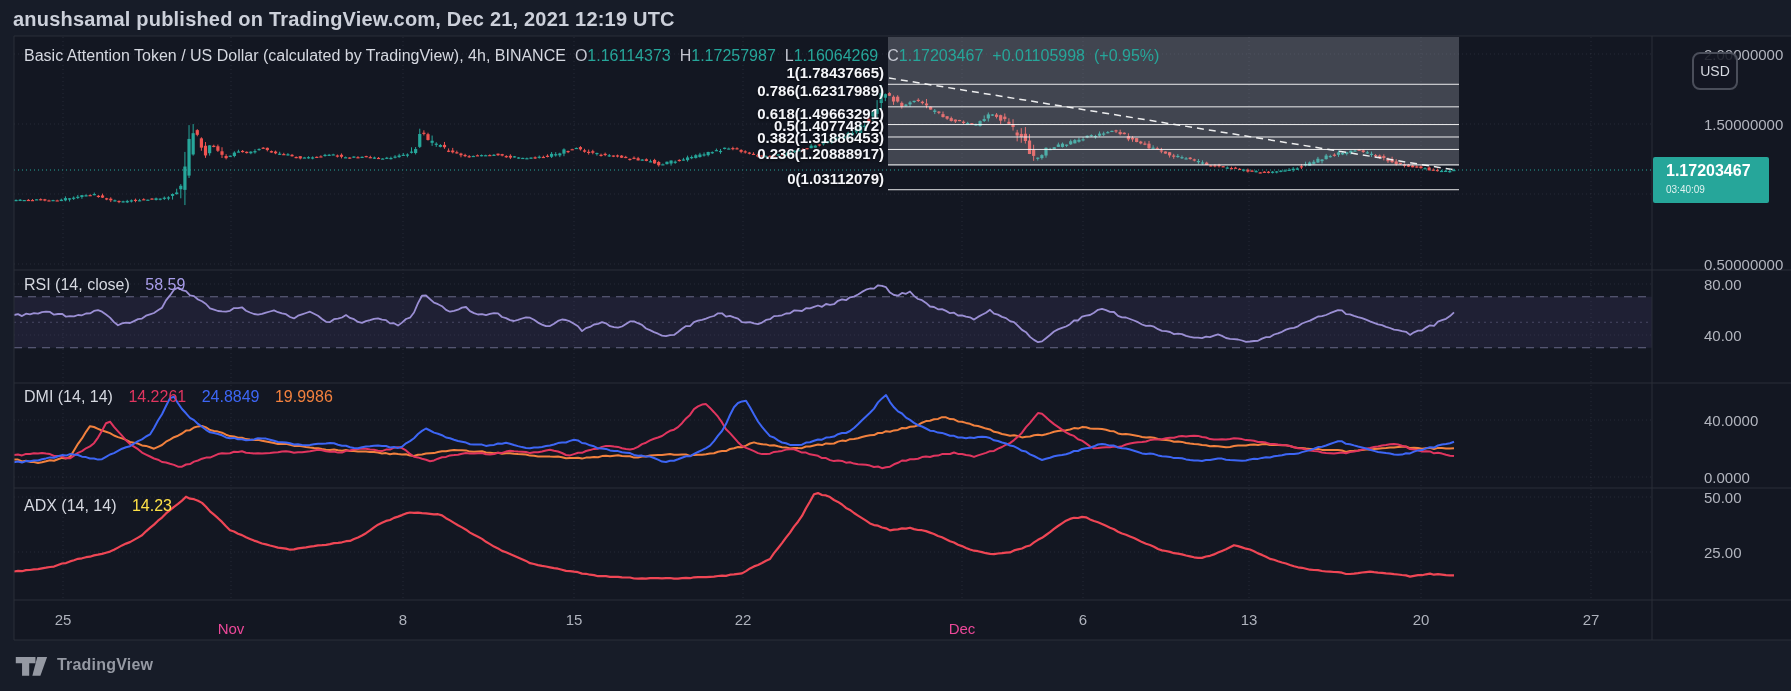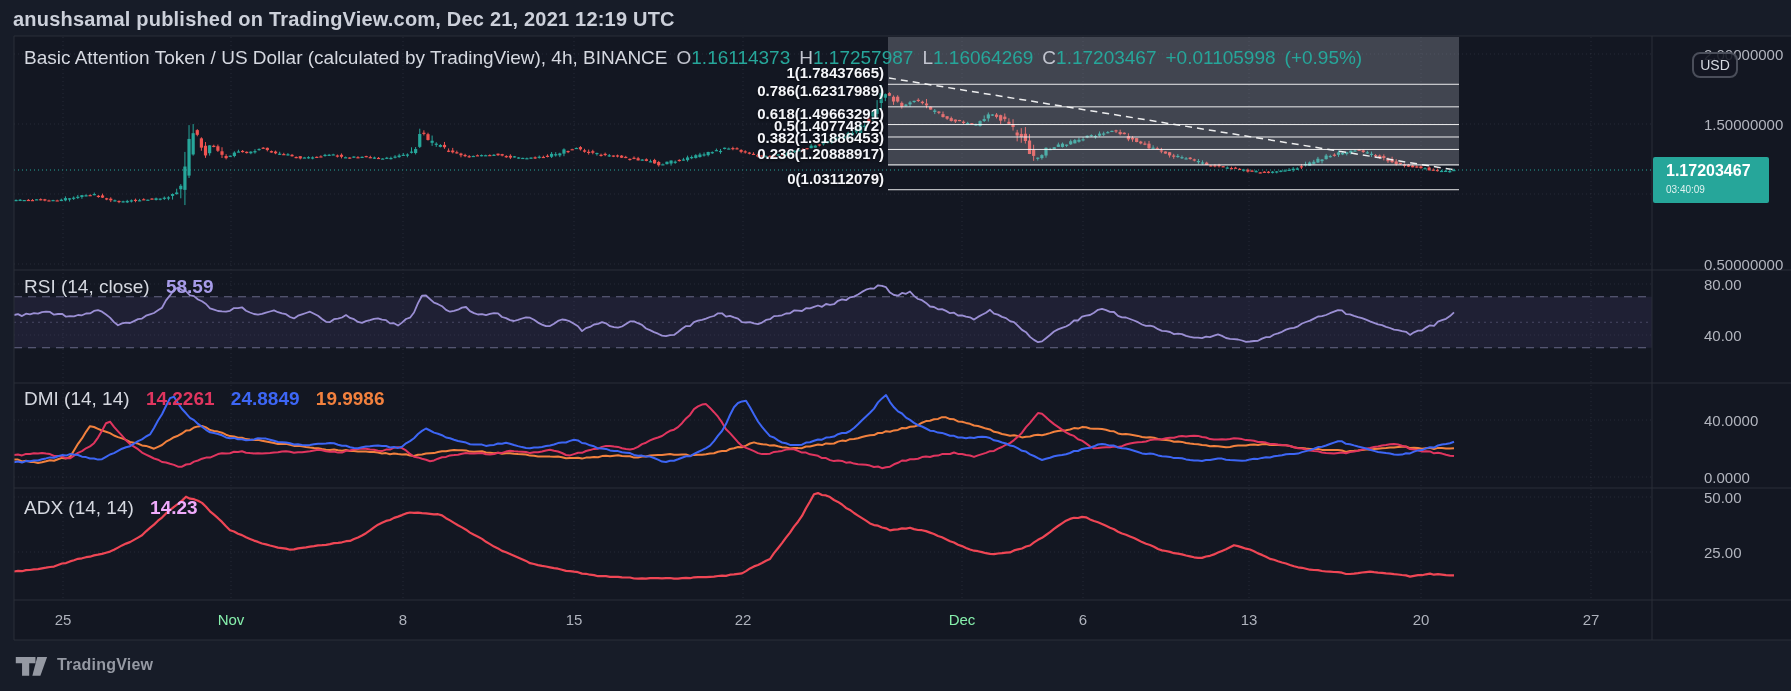--- a/index.html
+++ b/index.html
@@ -1,43 +1,43 @@
 <!DOCTYPE html>
 <html><head>
 <meta charset="utf-8">
 <style>
   html,body{margin:0;padding:0;background:#171c28;}
   body{width:1791px;height:691px;position:relative;overflow:hidden;
        font-family:"Liberation Sans","DejaVu Sans",sans-serif;color:#d1d4dc;}
   #chart-svg{position:absolute;left:0;top:0;z-index:1;}
   .attribution{position:absolute;left:13px;top:8px;font-size:20px;font-weight:700;
        color:#ccd0da;letter-spacing:.2px;z-index:5;}
-  .pane-header{position:absolute;left:24px;font-size:19px;white-space:nowrap;z-index:6;color:#d5d8e0;}
+  .pane-header{position:absolute;left:24px;font-size:16px;white-space:nowrap;z-index:6;color:#d5d8e0;}
   .ph-main{top:47px;}
   .ph-rsi{top:276px;}
   .ph-dmi{top:388px;}
   .ph-adx{top:497px;}
   .oh-k{color:#c2c5cf;margin-left:9px;}
   .oh-v{color:#26a69a;}
   .oh-chg{color:#26a69a;margin-left:9px;}
-  .ind-val{margin-left:11px;font-weight:700;}
+  .ind-val{margin-left:11px;font-weight:400;}
   .c-rsi{color:#a79ce8;}
   .c-dmi0{color:#e0355f;}
   .c-dmi1{color:#3d66f5;}
   .c-dmi2{color:#f2813e;}
-  .c-adx{color:#f0abfc;text-align:center;}
+  .c-adx{color:#fde047;text-align:center;}
   .axis-lbl{position:absolute;left:1666px;font-size:15px;color:#b2b5be;
        transform:translateY(-50%);z-index:4;white-space:nowrap;margin-left:38px;}
   .time-lbl{position:absolute;top:611px;font-size:15px;color:#aeb2bc;
        transform:translateX(-50%);z-index:4;}
-  .time-lbl.major{color:#86efac;}
+  .time-lbl.major{color:#ec4899;margin-top:9px;}
   .fib-labels{position:absolute;left:0;top:0;width:884px;height:300px;z-index:7;pointer-events:none;}
   .fib-lbl{position:absolute;right:0;font-size:15px;font-weight:700;color:#f4f5f9;
        text-shadow:0 1px 3px rgba(0,0,0,.7);white-space:nowrap;}
-  .usd-btn{position:absolute;left:1692px;top:52px;width:46px;height:26px;box-sizing:border-box;
+  .usd-btn{position:absolute;left:1692px;top:52px;width:46px;height:38px;box-sizing:border-box;
        border:2px solid #4a4e5a;border-radius:8px;background:rgba(19,23,34,.88);color:#d6d9e0;
        font-size:14px;display:flex;align-items:center;justify-content:center;z-index:6;cursor:pointer;}
   .price-tag{position:absolute;left:1653px;top:157px;width:116px;height:46px;background:#26a69a;
        color:#fff;z-index:5;padding:4px 0 0 13px;box-sizing:border-box;border-radius:2px;}
   .price-tag .p{font-size:16px;font-weight:700;line-height:20px;}
   .price-tag .cd{font-size:10px;color:rgba(255,255,255,.85);line-height:17px;}
   .axis-zone{position:absolute;z-index:3;}
   .pz{left:1652px;top:36px;width:139px;height:564px;cursor:ns-resize;}
   .tz{left:14px;top:600px;width:1777px;height:40px;cursor:ew-resize;}
   .footer-logo{position:absolute;left:14px;top:650px;height:30px;display:flex;align-items:center;z-index:5;cursor:pointer;}

